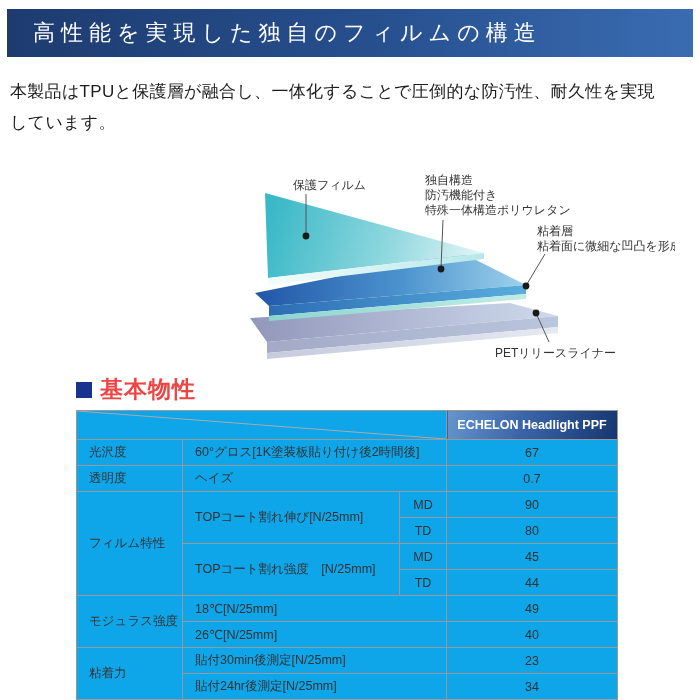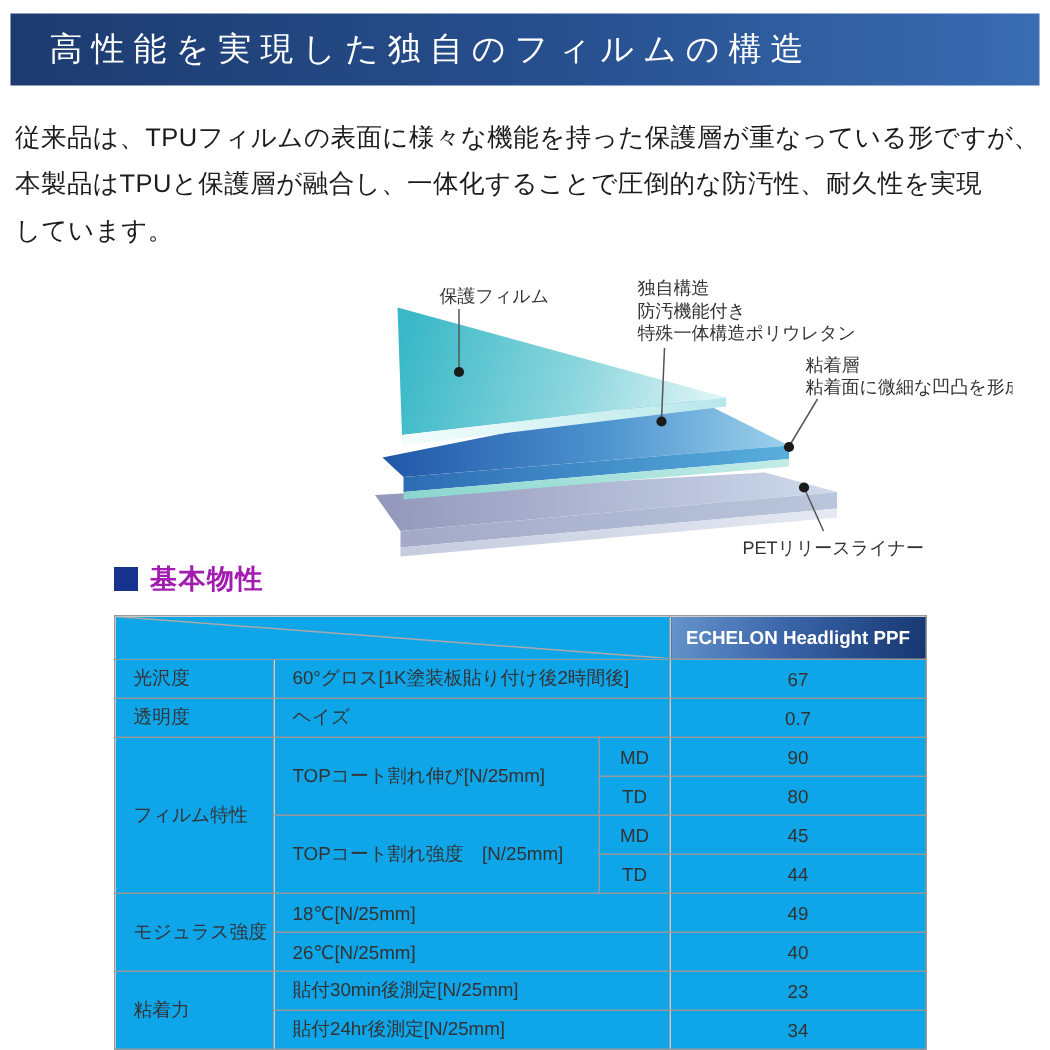--- a/index.html
+++ b/index.html
@@ -11,28 +11,28 @@
           background:linear-gradient(90deg,#1d3b6f 0%,#27508f 55%,#3a6cb2 100%);}
   .banner-title{color:#fff;font-family:"Liberation Serif","DejaVu Serif",serif;
           font-size:22px;letter-spacing:6px;line-height:48px;padding-left:26px;
           white-space:nowrap;}
 
   
   .intro{position:absolute;left:10px;top:76px;width:685px;color:#1c1c1c;
          font-size:17px;line-height:31px;letter-spacing:0.3px;}
 
   
-  .diagram{position:absolute;left:225px;top:170px;width:450px;height:205px;margin-top:12px;}
+  .diagram{position:absolute;left:225px;top:170px;width:450px;height:205px;}
   .diagram svg{display:block;}
   .dlabel{font-size:12px;fill:#333;}
 
   
   .section-title{position:absolute;left:76px;top:374px;display:flex;align-items:center;}
   .section-square{width:16px;height:16px;background:#17338f;margin-right:8px;}
-  .section-text{color:#a21caf;font-size:18px;font-weight:bold;letter-spacing:1px;}
+  .section-text{color:#ef4444;font-size:23px;font-weight:bold;letter-spacing:1px;}
 
   
   .spec-table{position:absolute;left:76px;top:410px;width:541px;border-collapse:collapse;
               table-layout:fixed;font-size:12.5px;color:#333;}
   .spec-table td,.spec-table th{border:1px solid #999;padding:0 0 0 12px;text-align:left;
               vertical-align:middle;height:25px;background:#0ea5e9;overflow:hidden;white-space:nowrap;}
   .spec-table thead th{height:28px;padding:0;}
   .th-empty{position:relative;padding:0 !important;}
   .th-empty svg{position:absolute;inset:0;width:100%;height:100%;}
   .th-product{background:linear-gradient(105deg,#6595cc 0%,#3a64a8 45%,#16366f 100%) !important;
@@ -43,21 +43,20 @@
 </head>
 <body>
 
 <div class="page">
 
   <div class="banner">
     <div class="banner-title">高性能を実現した独自のフィルムの構造</div>
   </div>
 
   <div class="intro">
-    <div>従来品は、TPUフィルムの表面に様々な機能を持った保護層が重なっている形ですが、</div>
     <div>本製品はTPUと保護層が融合し、一体化することで圧倒的な防汚性、耐久性を実現</div>
     <div>しています。</div>
   </div>
 
   <div class="diagram">
     <svg width="450" height="205" viewBox="0 0 450 205">
       <defs>
         <linearGradient id="gFilm" gradientUnits="userSpaceOnUse" x1="45" y1="40" x2="260" y2="100">
           <stop offset="0" stop-color="#39b8c7"></stop>
             <stop offset="0.55" stop-color="#8fd7de"></stop>

